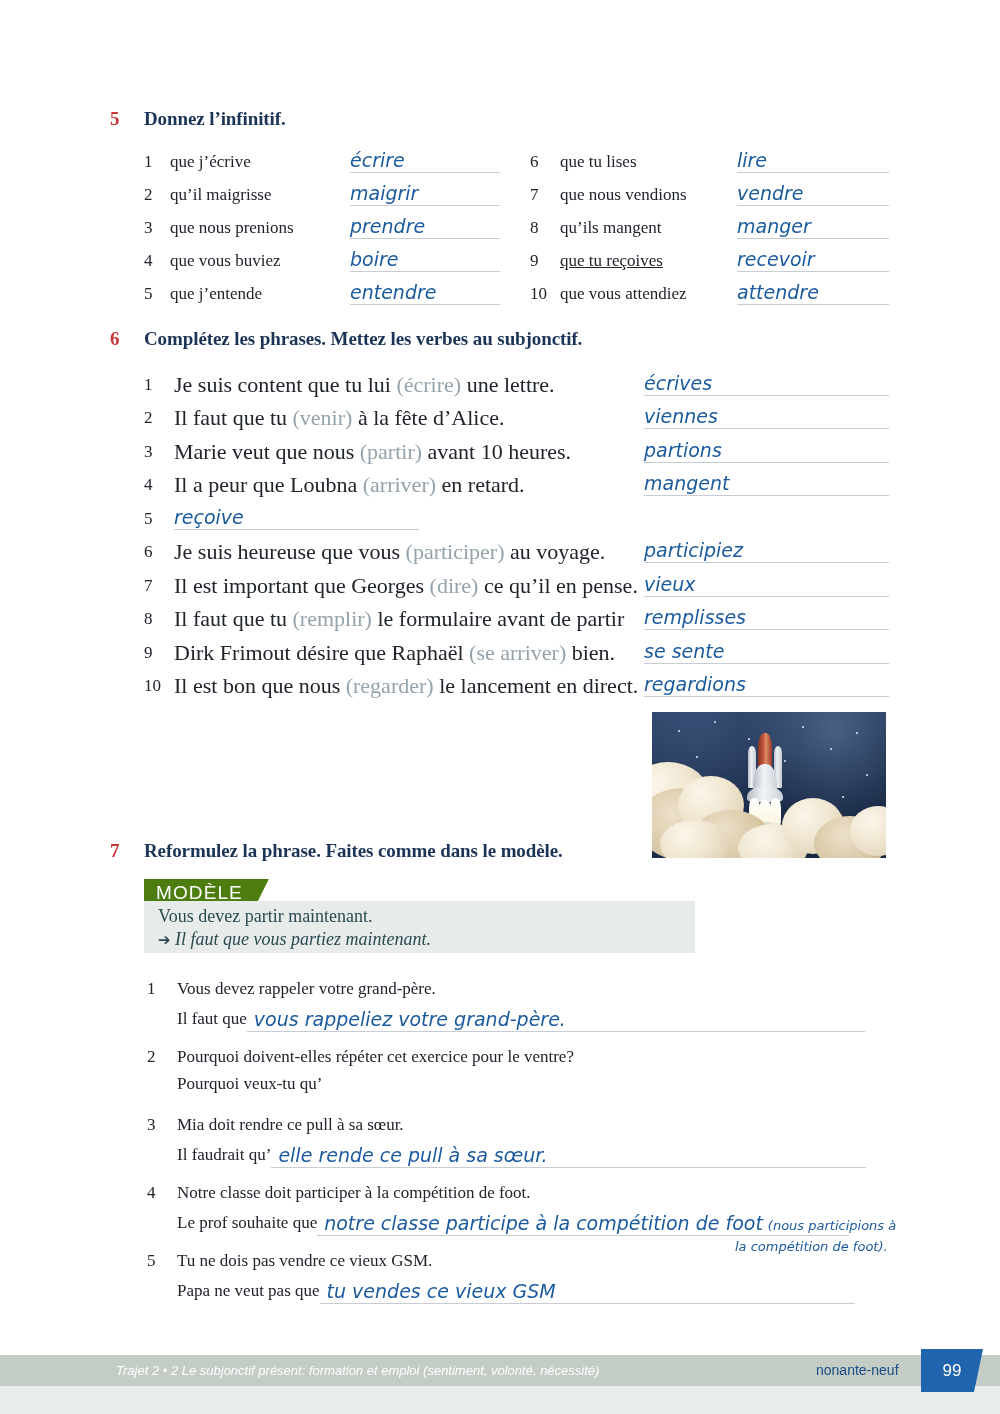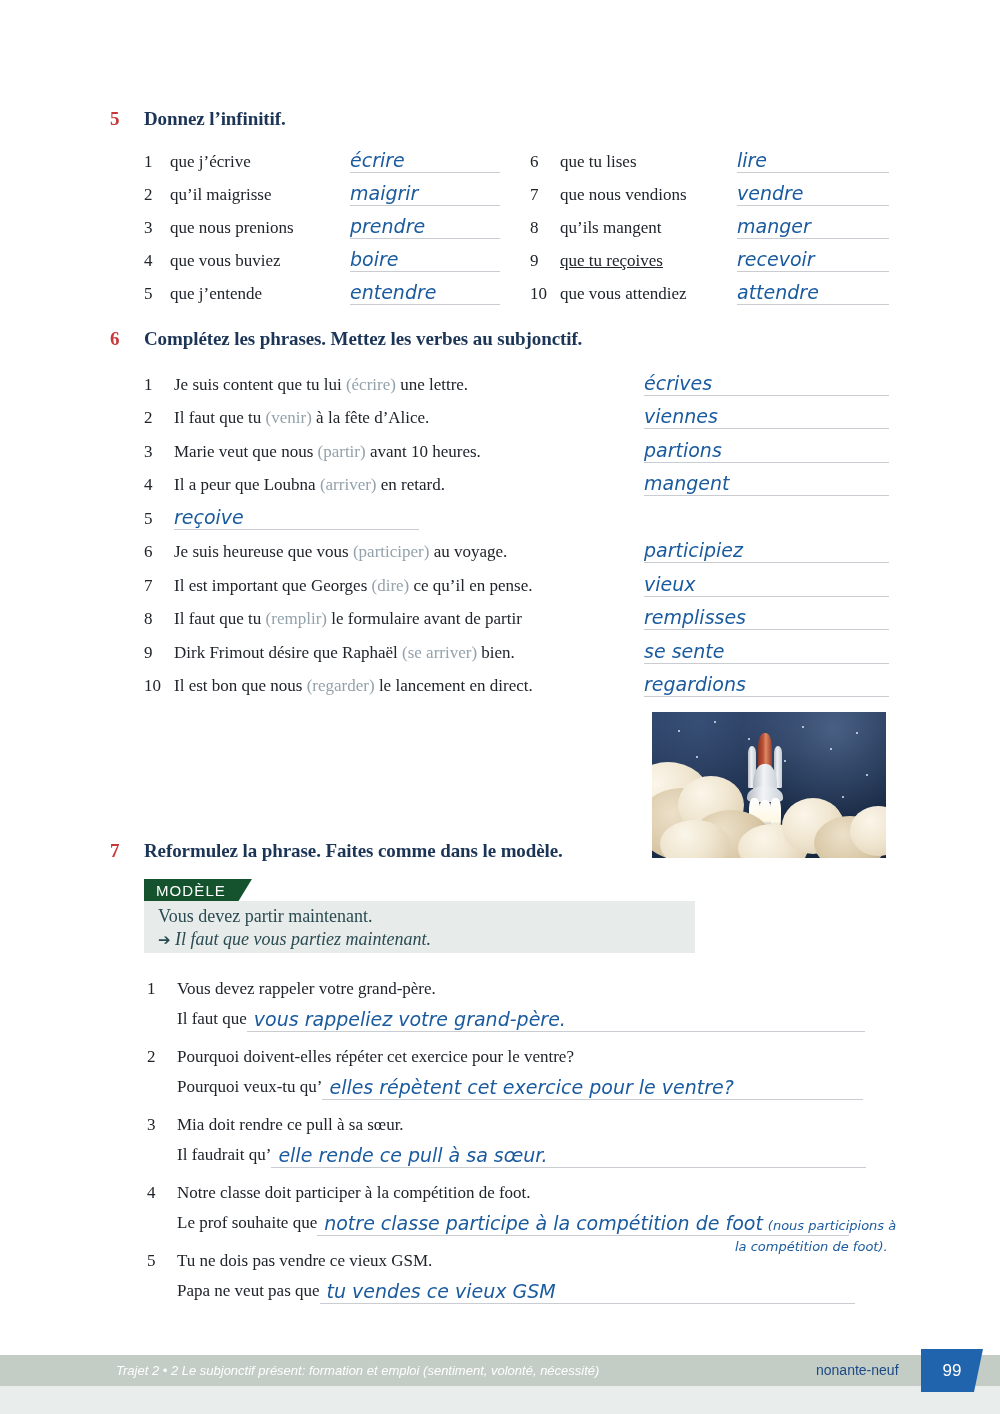--- a/index.html
+++ b/index.html
@@ -88,21 +88,21 @@
   
   .ex6-row {
     position: relative;
     display: flex;
     align-items: flex-end;
     height: 33.5px;
   }
   .ex6-sent {
     width: 470px;
     flex: 0 0 470px;
-    font-size: 17px;
+    font-size: 22px;
     color: #20242b;
     line-height: 22px;
     white-space: nowrap;
   }
   .inf {
     color: #93a2ab;
   }
 
   
   .rocket {
@@ -151,24 +151,24 @@
   .rk-flame {
     position: absolute;
     background: linear-gradient(180deg, #ffffff 0%, #fdf7e4 55%, rgba(253,243,214,0) 100%);
     border-radius: 40% 40% 50% 50% / 24% 24% 60% 60%;
     filter: blur(0.4px);
   }
 
   
   .modele-tab {
     position: absolute;
-    background: #14532d;
+    background: #4d7c0f;
     color: #ffffff;
     font-family: "Liberation Sans", sans-serif;
-    font-size: 15px;
+    font-size: 19px;
     letter-spacing: 1.1px;
     padding: 3px 26px 3px 12px;
     clip-path: polygon(0 0, 100% 0, calc(100% - 14px) 100%, 0 100%);
   }
   .modele-box {
     position: absolute;
     background: #e7ecea;
   }
   .modele-l1 {
     position: absolute;
@@ -494,23 +494,20 @@
         <span class="hw">vous rappeliez votre grand-père.</span>
       </span>
   </div>
 
   <div class="ex7-q" style="left:147px; top:1047px;">
     <span class="ex7-qnum">2</span>
     <span class="ex7-qtext">Pourquoi doivent-elles répéter cet exercice pour le ventre?</span>
   </div>
   <div class="ex7-a" style="left:177px; top:1074px;">
     <span class="ex7-stem">Pourquoi veux-tu qu’</span>
-    <span class="ex7-fill" style="width:541px;">
-        <span class="hw">elles répètent cet exercice pour le ventre?</span>
-      </span>
   </div>
 
   <div class="ex7-q" style="left:147px; top:1115px;">
     <span class="ex7-qnum">3</span>
     <span class="ex7-qtext">Mia doit rendre ce pull à sa sœur.</span>
   </div>
   <div class="ex7-a" style="left:177px; top:1142px;">
     <span class="ex7-stem">Il faudrait qu’</span>
     <span class="ex7-fill" style="width:595px;">
         <span class="hw">elle rende ce pull à sa sœur.</span>

